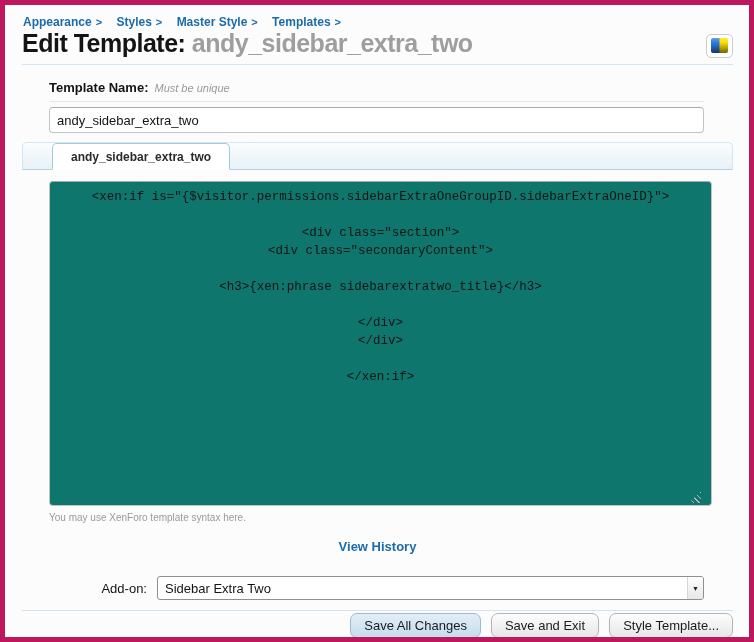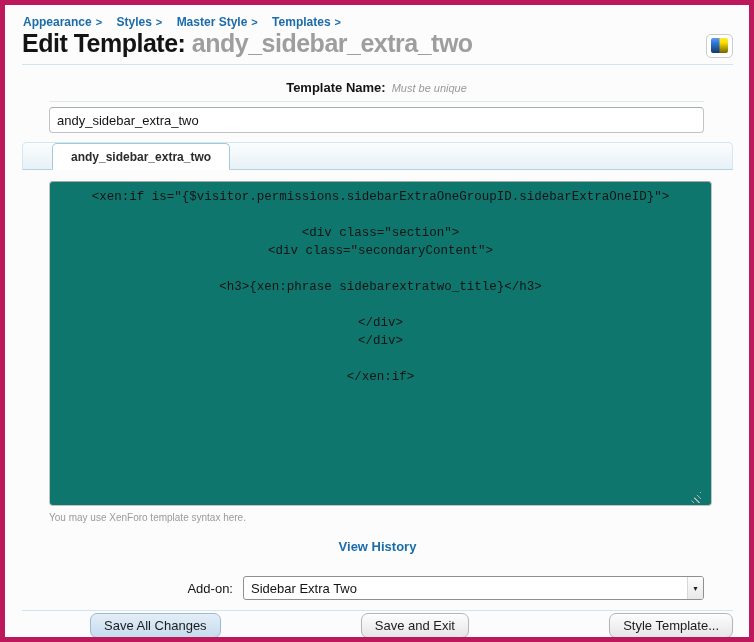--- a/index.html
+++ b/index.html
@@ -38,21 +38,20 @@
       linear-gradient(to right, #2f7be0 44%, #ffdf00 56%);
   }
   .header-sep { border-bottom:1px solid #d2e4ef; margin-top:6px; }
 
   
   .form-inner { padding:0 29px 0 27px; }
   .label-row {
     display:flex; justify-content:space-between; align-items:center;
     margin-top:13px; padding-bottom:5px;
     border-bottom:1px solid #dde8ef;
-    flex-direction:column;
   }
   .lbl { font-size:13px; font-weight:bold; }
   .hint-inline { font-size:11px; font-style:italic; color:#999; margin-left:6px; font-weight:normal; }
   .style-chooser { display:flex; align-items:center; font-size:13px; cursor:pointer; }
   .style-lbl { color:#828282; margin-right:5px; }
   .style-val { font-weight:bold; }
   .circle-menu {
     width:16px; height:16px; border-radius:50%; margin-left:6px;
     border:1px solid #b8b8b8; background:linear-gradient(#fafafa,#dcdcdc);
     display:flex; align-items:center; justify-content:center;
@@ -99,36 +98,36 @@
   }
   .syntax-hint { margin-top:6px; font-size:10px; color:#9a9a9a; }
 
   .history-row { text-align:center; margin-top:14px; }
   .history-link { font-size:13px; font-weight:bold; color:#1b6ca8; text-decoration:none; cursor:pointer; }
 
   
   .addon-row { display:flex; justify-content:flex-end; align-items:center; margin-top:21px; }
   .addon-lbl { font-size:13px; margin-right:10px; }
   .select {
-    width:461px; height:24px; background:#fff;
+    width:547px; height:24px; background:#fff;
     border:1px solid #8f8f8f; border-radius:3px;
     display:flex; align-items:center; justify-content:space-between;
     font-size:13px; cursor:pointer; overflow:hidden;
   }
   .select-val { padding-left:7px; }
   .select-arrow {
     width:16px; height:100%; border-left:1px solid #d6d6d6;
     background:linear-gradient(#fdfdfd,#e8e8e8);
     display:flex; align-items:center; justify-content:center;
     font-size:7px; color:#222;
   }
 
   
   .btn-sep { border-bottom:1px solid #d2e4ef; margin-top:10px; }
-  .button-row { display:flex; justify-content:space-between; padding-left:68px; gap:10px; margin-top:2px; }
+  .button-row { display:flex; justify-content:flex-end; padding-left:68px; gap:10px; margin-top:2px; }
   .btn {
     height:25px; padding:0 13px; border-radius:7px;
     font-family:"Liberation Sans", sans-serif;
     font-size:13px; color:#1c1c1c; cursor:pointer;
     background:linear-gradient(#fdfdfd,#e6e6e6);
     border:1px solid #b5b5b5;
     box-shadow:0 1px 1px rgba(0,0,0,0.08);
   }
   .btn.primary {
     background:linear-gradient(#e3eef7,#c5dcee);

